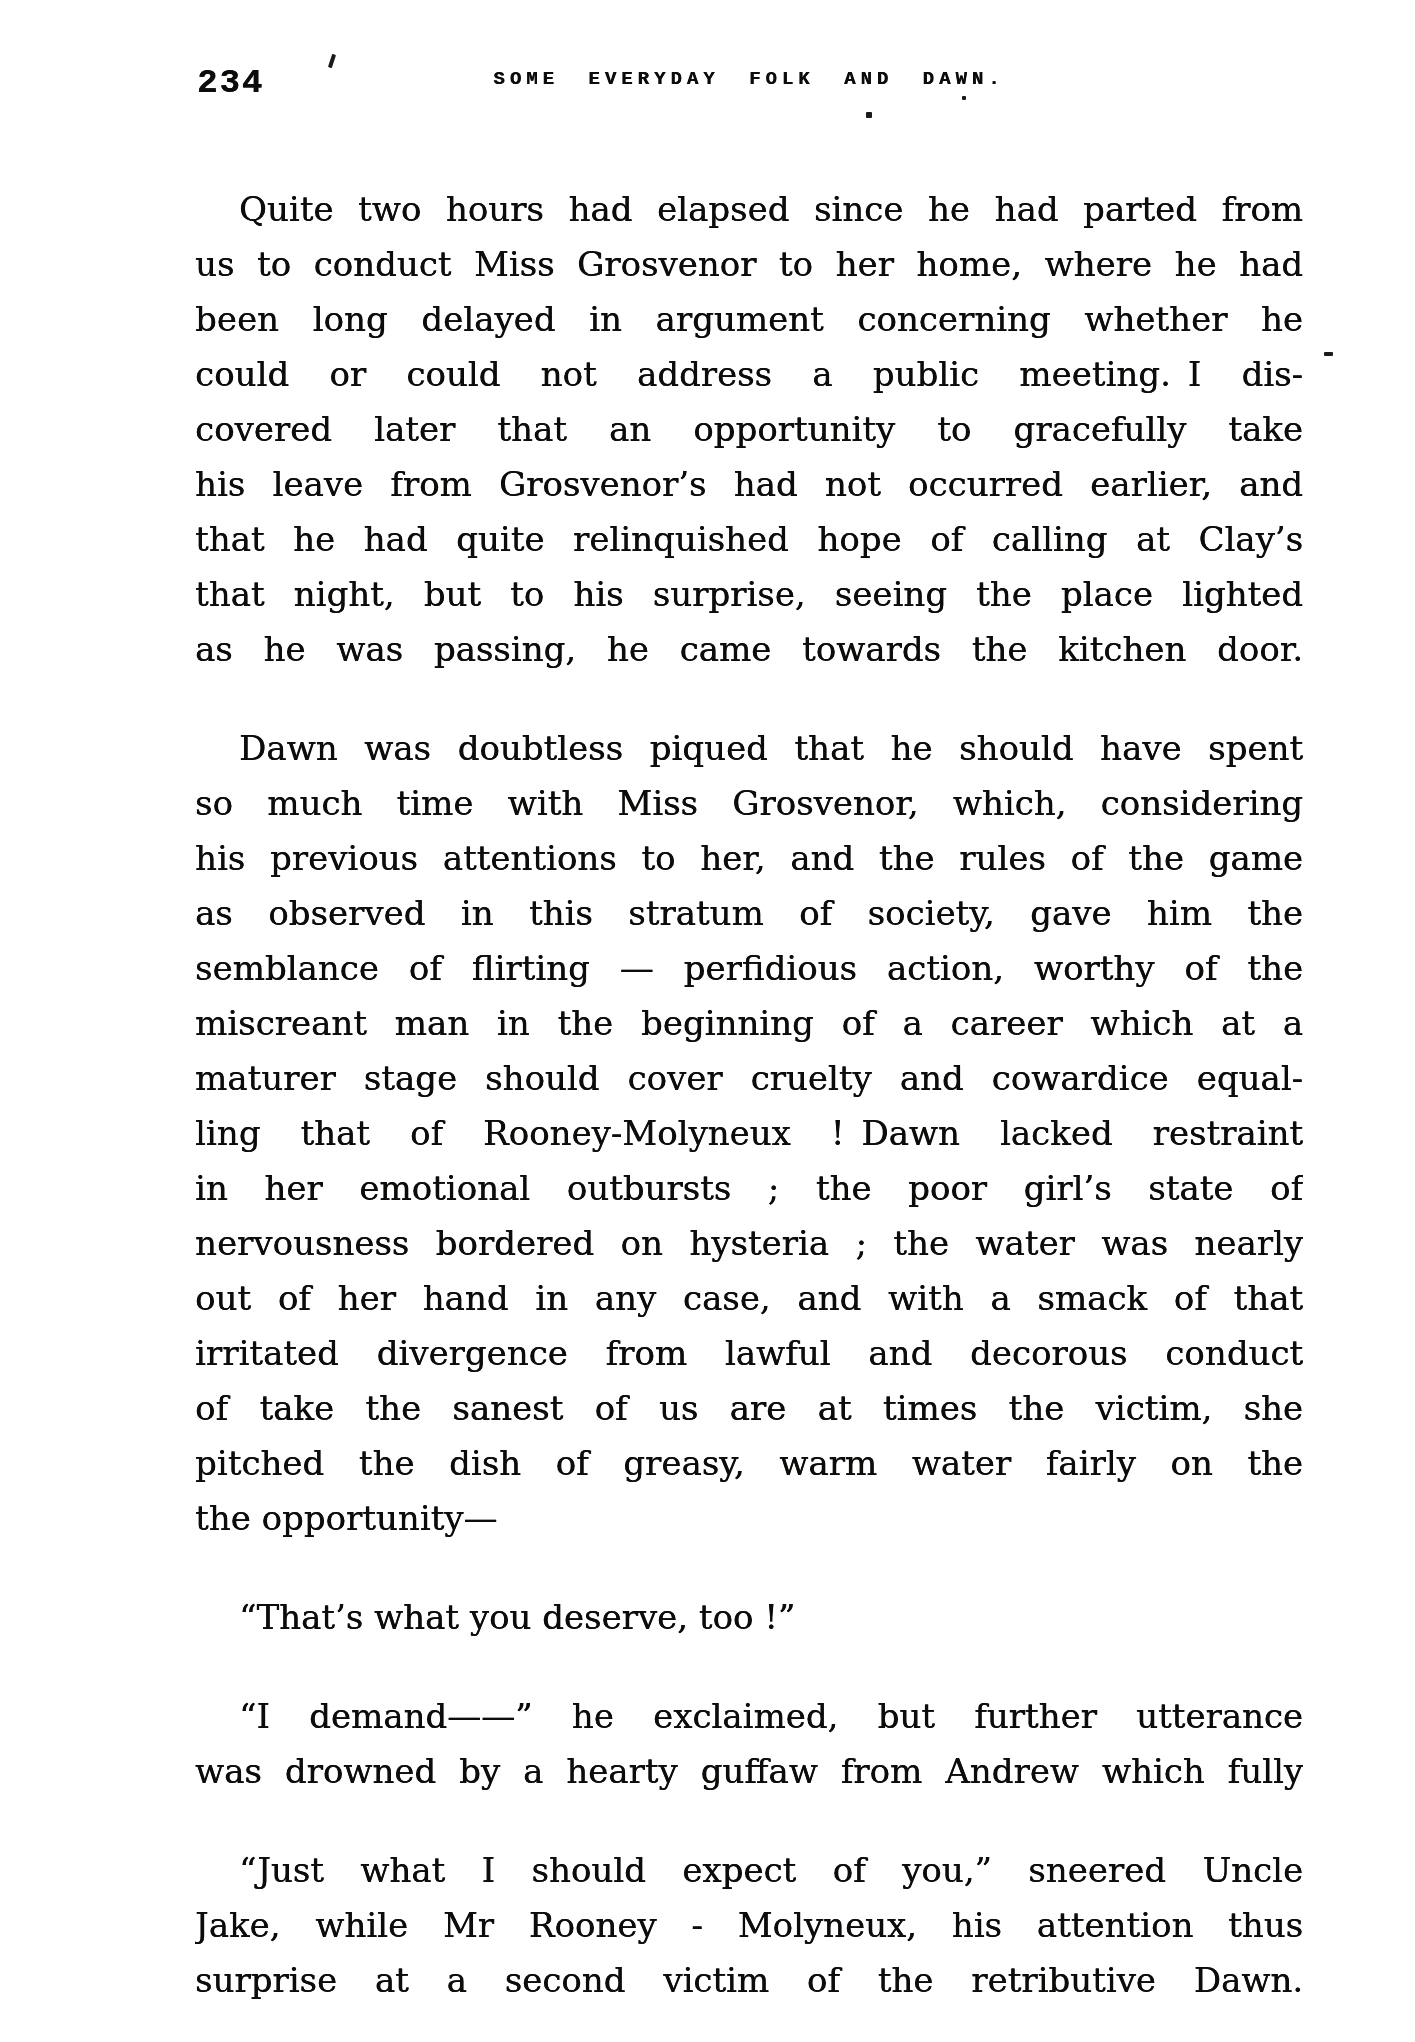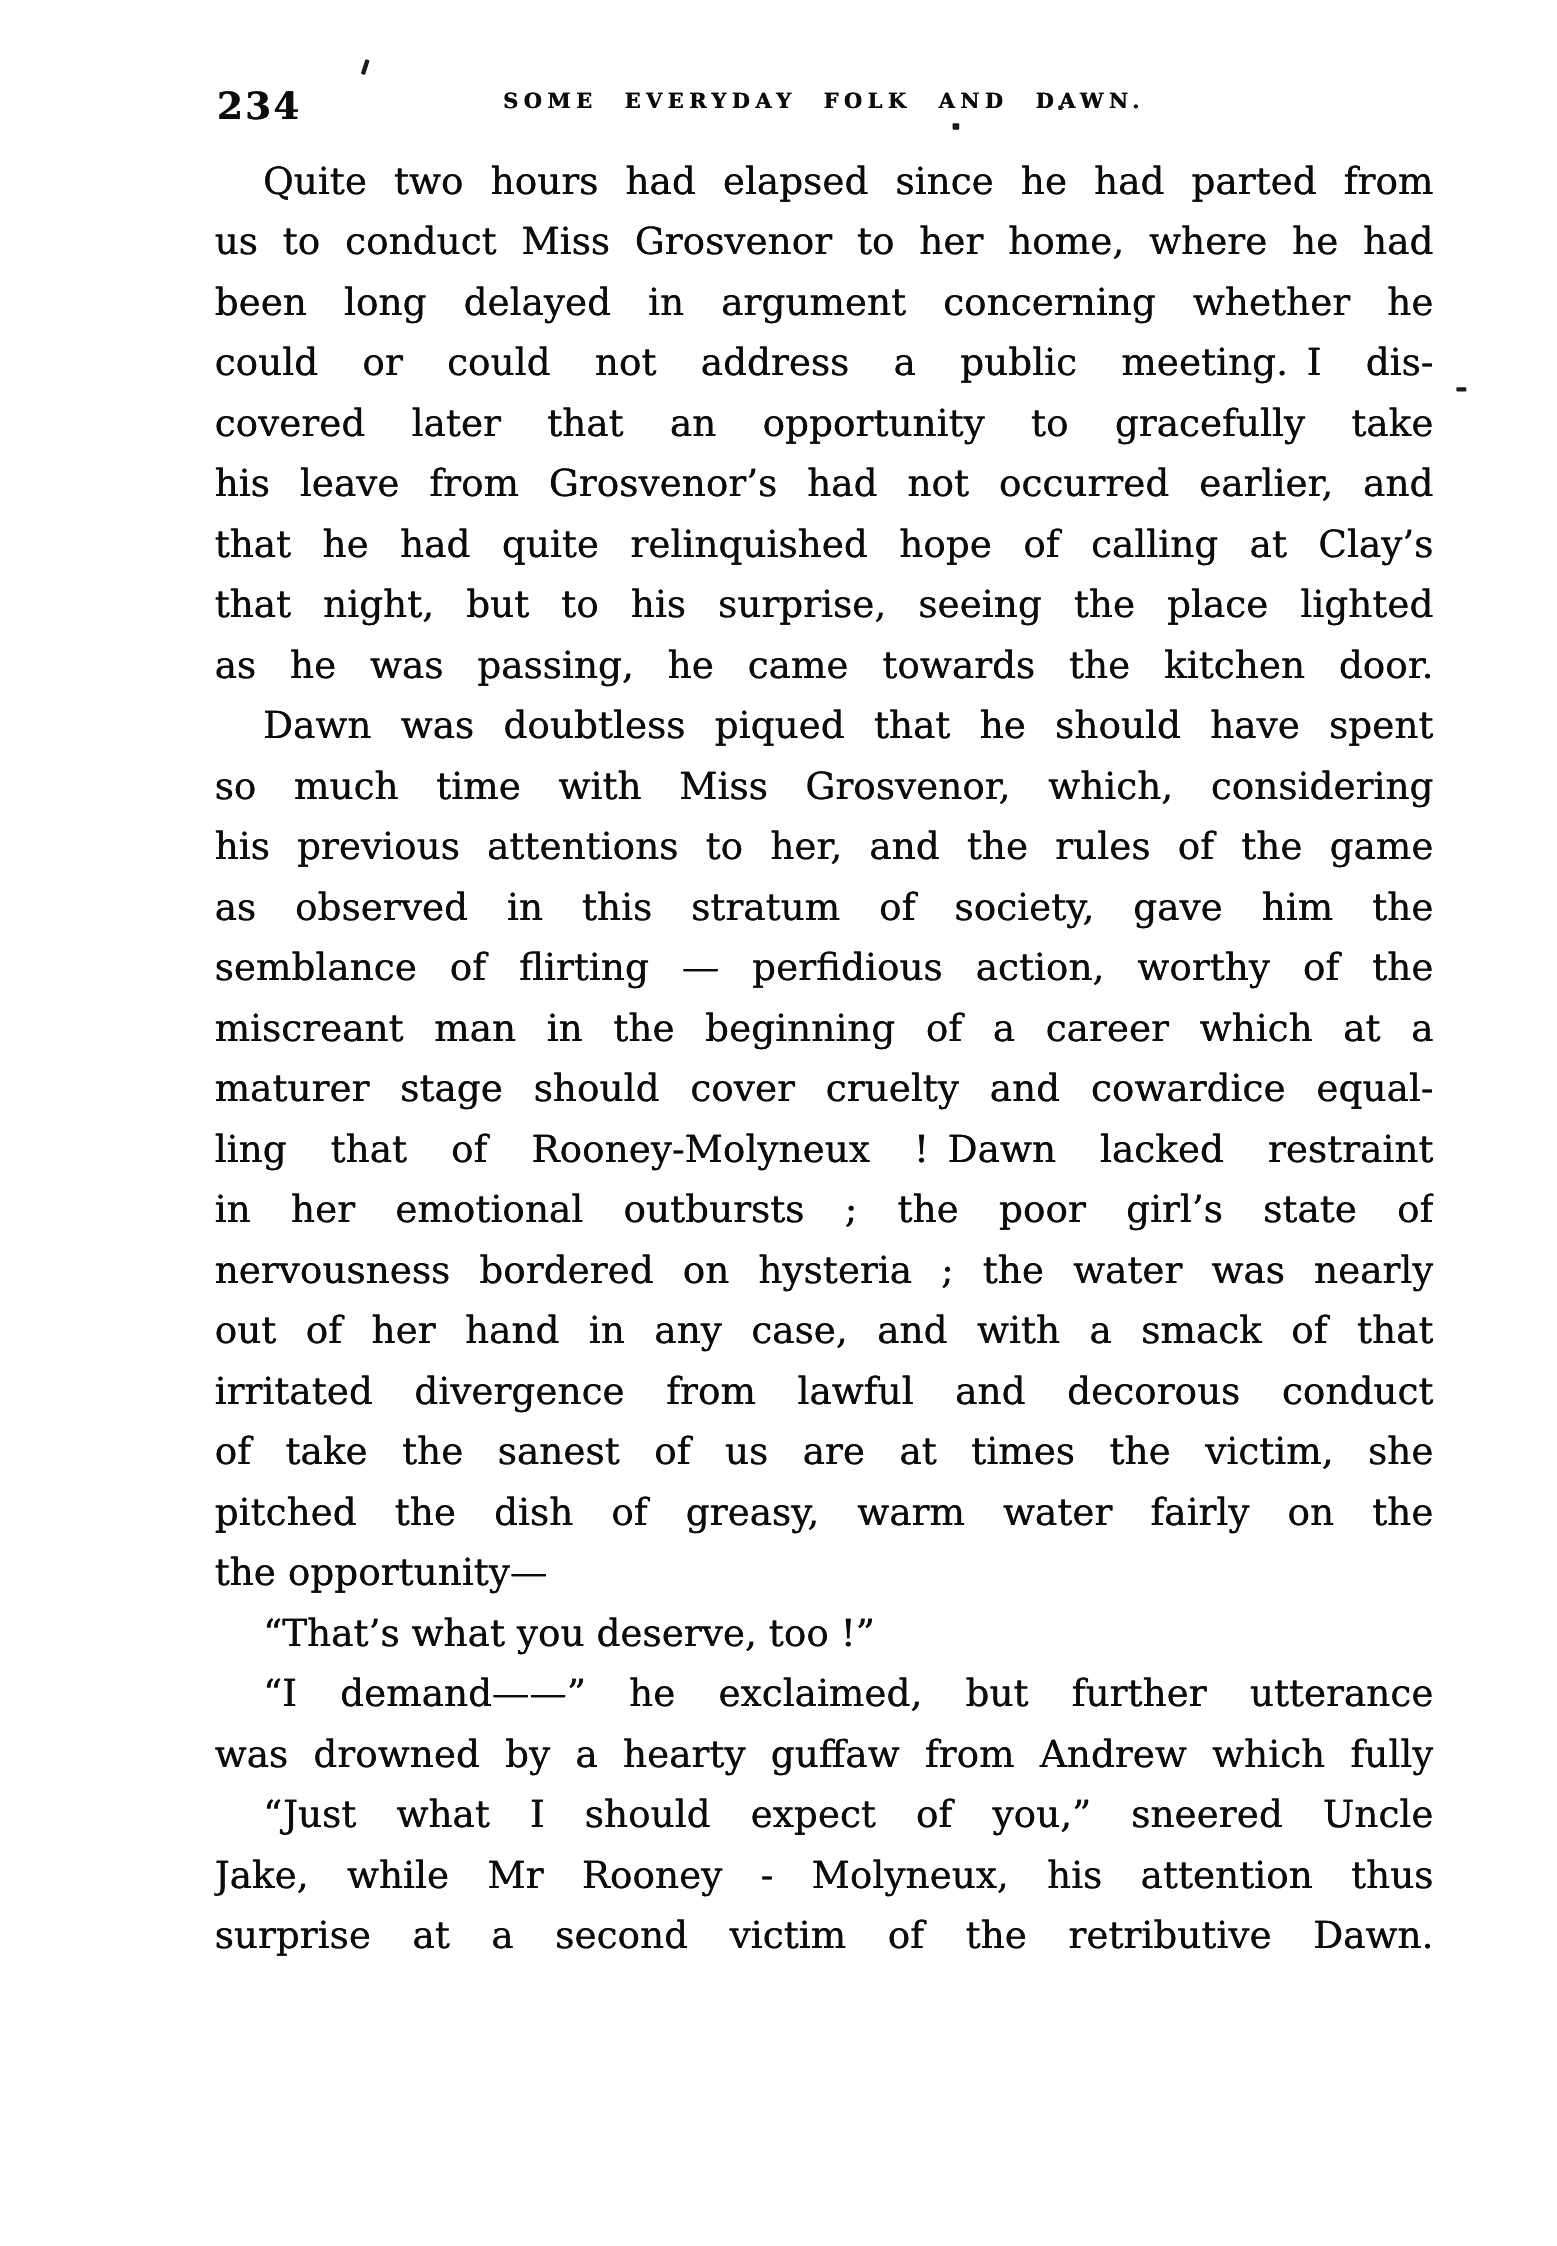--- a/index.html
+++ b/index.html
@@ -10,24 +10,25 @@
     height: 2042px;
     background: #ffffff;
     color: #0d0c0a;
     font-family: "DejaVu Serif", "Liberation Serif", serif;
     overflow: hidden;
   }
 
   
   .header-row {
     position: absolute;
-    top: 75px;
+    top: 62px;
     left: 195px;
     width: 1108px;
     height: 48px;
+    font-family: Liberation Mono, monospace;
   }
   .page-number {
     position: absolute;
     left: 2px;
     top: 2px;
     font-size: 34px;
     font-weight: bold;
     letter-spacing: 2px;
     text-shadow: 0.4px 0.3px 0 currentColor;
   }
@@ -61,21 +62,21 @@
     text-align-last: justify;
     -moz-text-align-last: justify;
     white-space: normal;
     height: 55px;
     overflow: hidden;
   }
   .line.no-just {
     text-align-last: left;
     -moz-text-align-last: left;
   }
-  .line.indent { text-indent: 44px; }
+  .line.indent { text-indent: 44px; margin-top: 44px; }
 
   
   .speckle {
     position: absolute;
     background: #1a1a1a;
     border-radius: 1px;
   }
   .speckle-apostrophe { left: 330px; top: 54px;  width: 4px; height: 14px; transform: rotate(18deg); }
   .speckle-dot-1      { left: 866px; top: 112px; width: 6px; height: 6px; }
   .speckle-dot-2      { left: 962px; top: 96px;  width: 4px; height: 4px; }

